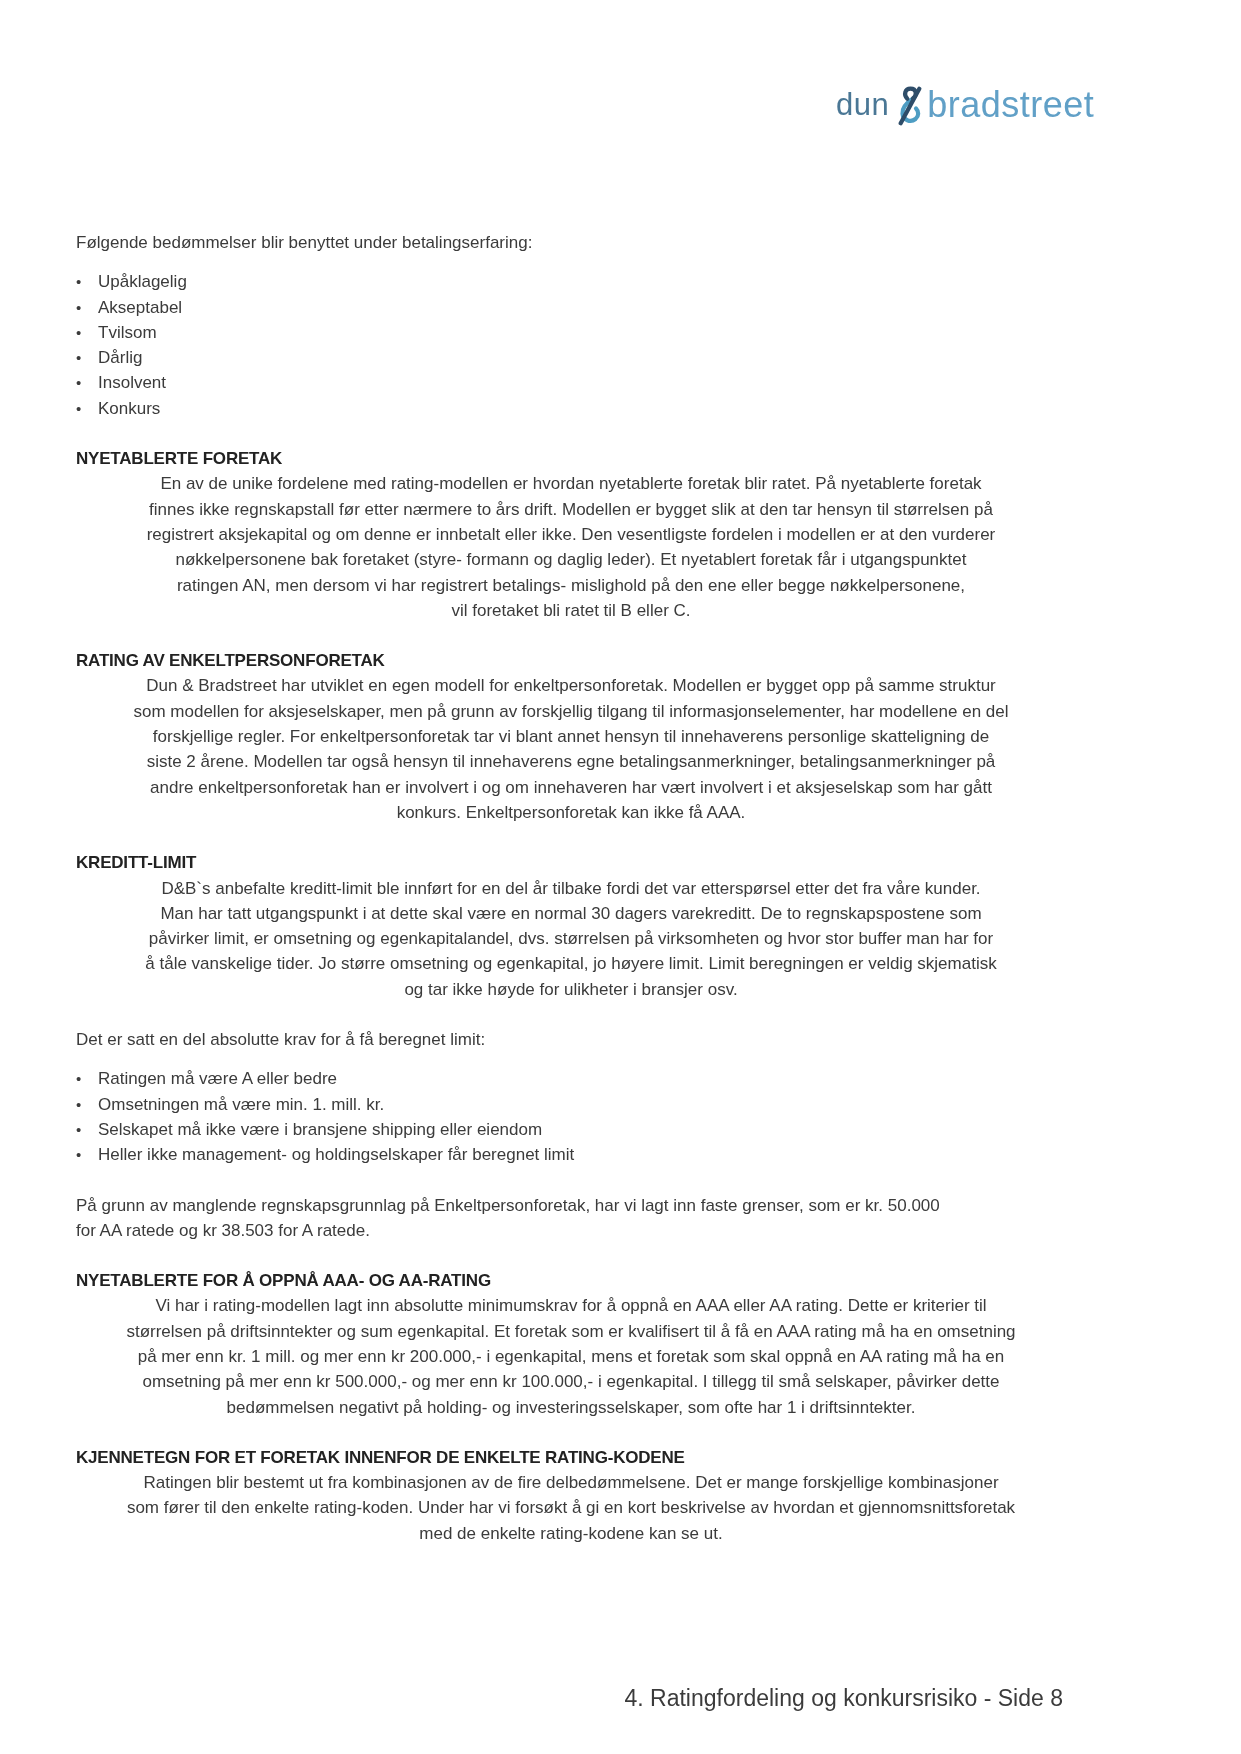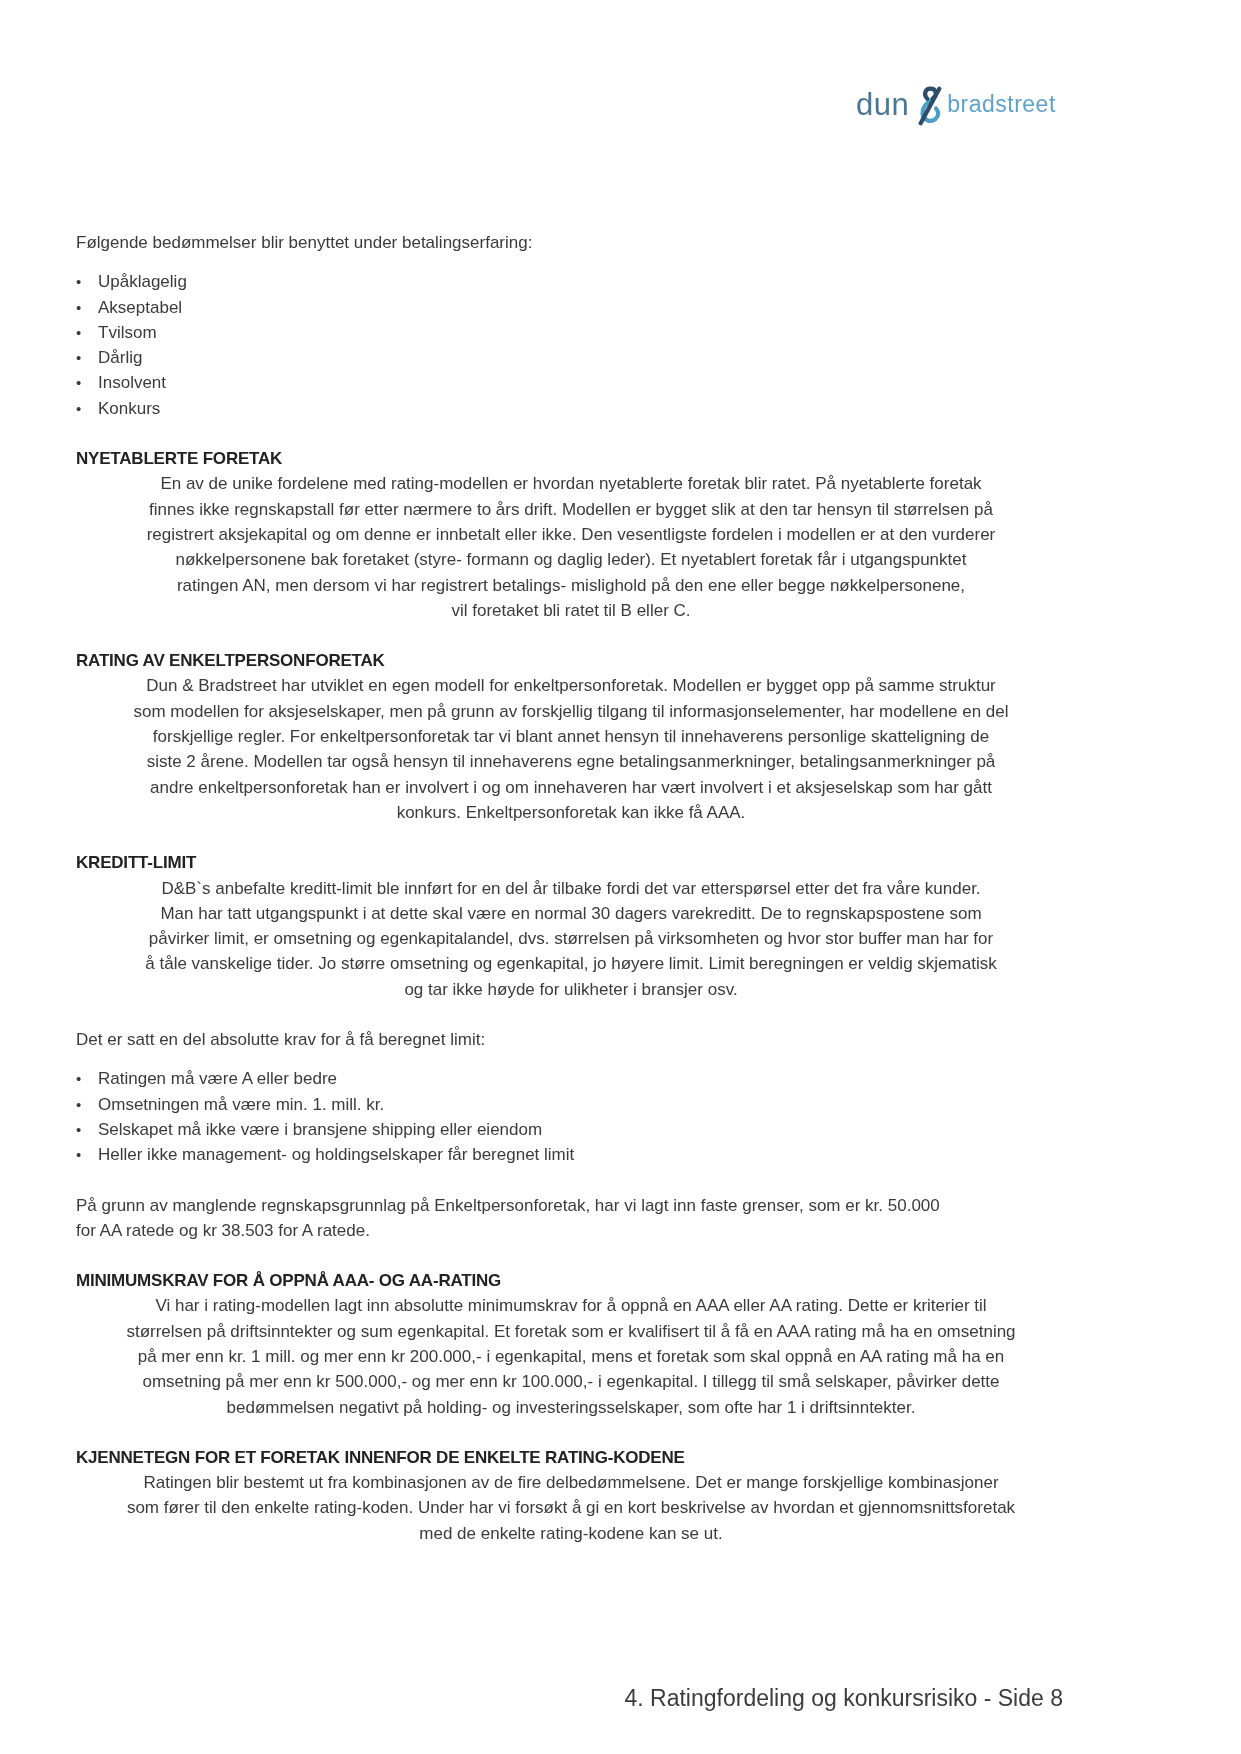--- a/index.html
+++ b/index.html
@@ -6,25 +6,25 @@
   body{
     width:1241px;height:1754px;background:#ffffff;
     font-family:"Liberation Sans", sans-serif;
     position:relative;overflow:hidden;
     -webkit-font-smoothing:antialiased;
   }
   .page{position:absolute;inset:0;background:#ffffff;}
 
   
   .logo{
-    position:absolute;top:86px;left:856px;height:34px;
+    position:absolute;top:86px;left:836px;height:34px;
     display:flex;align-items:flex-end;
   }
   .logo .w1{font-size:31px;line-height:31px;letter-spacing:0.5px;color:#4a7795;}
-  .logo .w2{font-size:23px;line-height:31px;letter-spacing:0.5px;color:#61a0c7;}
+  .logo .w2{font-size:36px;line-height:31px;letter-spacing:0.5px;color:#61a0c7;}
   .logo .amp{width:31px;height:40px;margin:0 3px -6px 4px;display:block;}
 
   
   .content{
     position:absolute;left:76px;top:230px;width:990px;
     font-size:17px;color:#3b3b3b;
   }
   .block{margin-top:25px;}
   .block:first-child{margin-top:0;}
   .heading + .paragraph{margin-top:0;text-align:center;}
@@ -109,21 +109,21 @@
       <div class="block bullets">
         <div class="bullet-row"><span class="dot">•</span><span class="btext">Ratingen må være A eller bedre</span></div>
         <div class="bullet-row"><span class="dot">•</span><span class="btext">Omsetningen må være min. 1. mill. kr.</span></div>
         <div class="bullet-row"><span class="dot">•</span><span class="btext">Selskapet må ikke være i bransjene shipping eller eiendom</span></div>
         <div class="bullet-row"><span class="dot">•</span><span class="btext">Heller ikke management- og holdingselskaper får beregnet limit</span></div>
       </div>
       <div class="block paragraph">
         <div class="line">På grunn av manglende regnskapsgrunnlag på Enkeltpersonforetak, har vi lagt inn faste grenser, som er kr. 50.000</div>
         <div class="line">for AA ratede og kr 38.503 for A ratede.</div>
       </div>
-      <div class="block heading">MINIMUMSKRAV FOR Å OPPNÅ AAA- OG AA-RATING</div>
+      <div class="block heading">NYETABLERTE FOR Å OPPNÅ AAA- OG AA-RATING</div>
       <div class="block paragraph">
         <div class="line">Vi har i rating-modellen lagt inn absolutte minimumskrav for å oppnå en AAA eller AA rating. Dette er kriterier til</div>
         <div class="line">størrelsen på driftsinntekter og sum egenkapital. Et foretak som er kvalifisert til å få en AAA rating må ha en omsetning</div>
         <div class="line">på mer enn kr. 1 mill. og mer enn kr 200.000,- i egenkapital, mens et foretak som skal oppnå en AA rating må ha en</div>
         <div class="line">omsetning på mer enn kr 500.000,- og mer enn kr 100.000,- i egenkapital. I tillegg til små selskaper, påvirker dette</div>
         <div class="line">bedømmelsen negativt på holding- og investeringsselskaper, som ofte har 1 i driftsinntekter.</div>
       </div>
       <div class="block heading">KJENNETEGN FOR ET FORETAK INNENFOR DE ENKELTE RATING-KODENE</div>
       <div class="block paragraph">
         <div class="line">Ratingen blir bestemt ut fra kombinasjonen av de fire delbedømmelsene. Det er mange forskjellige kombinasjoner</div>

